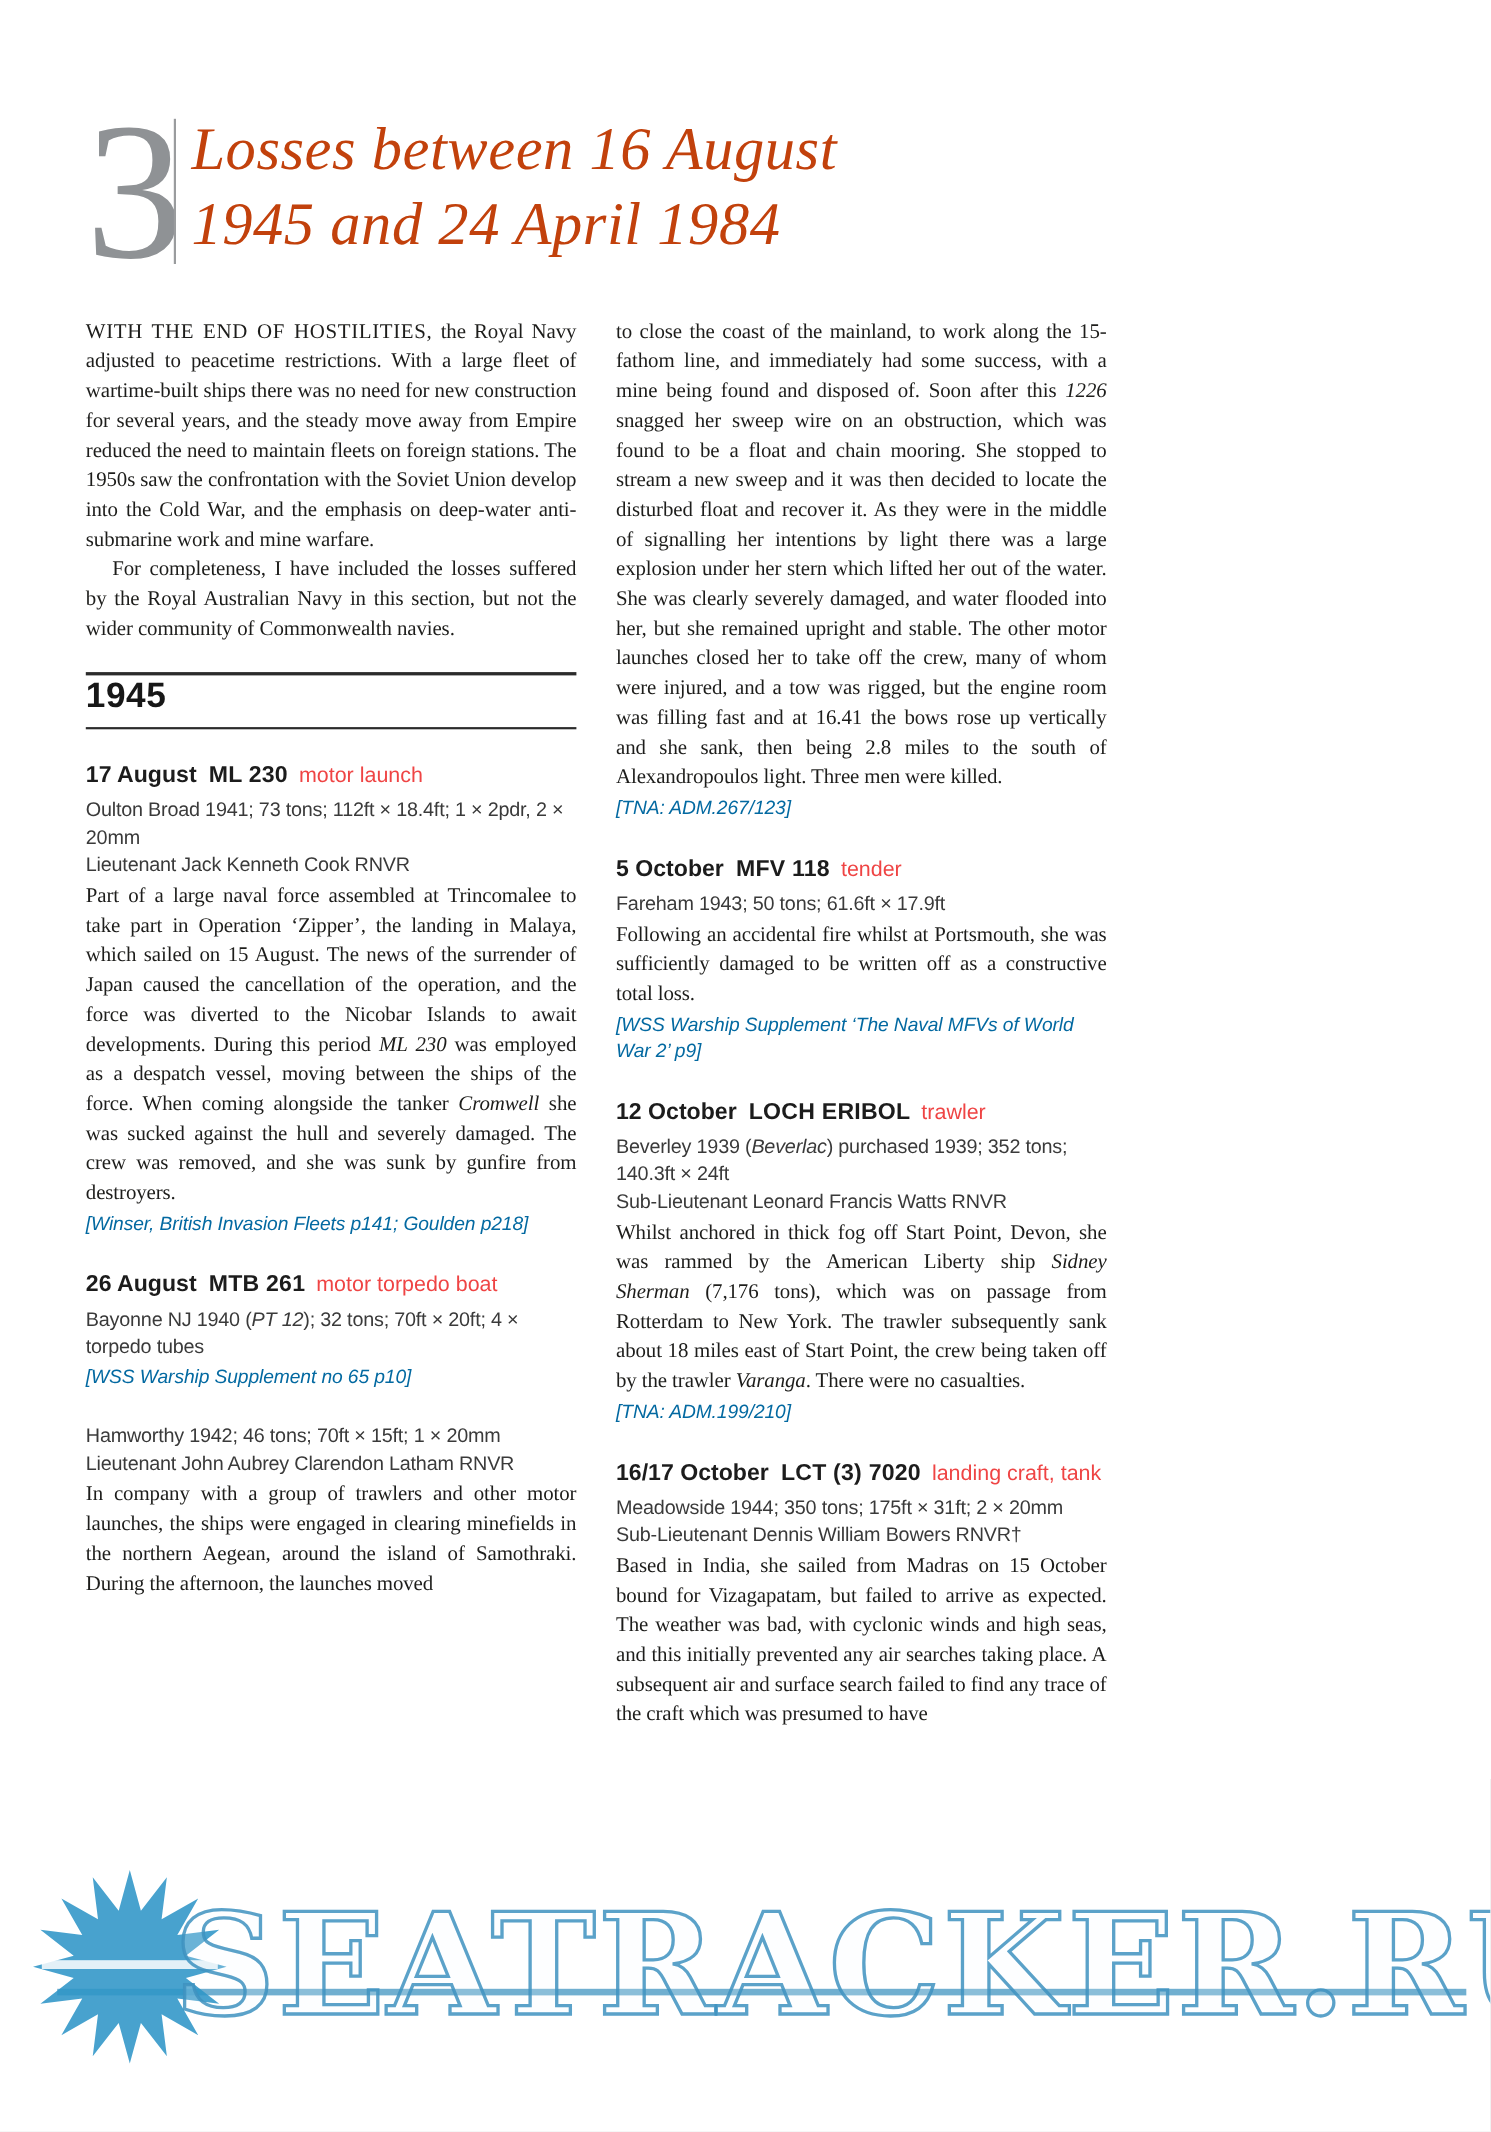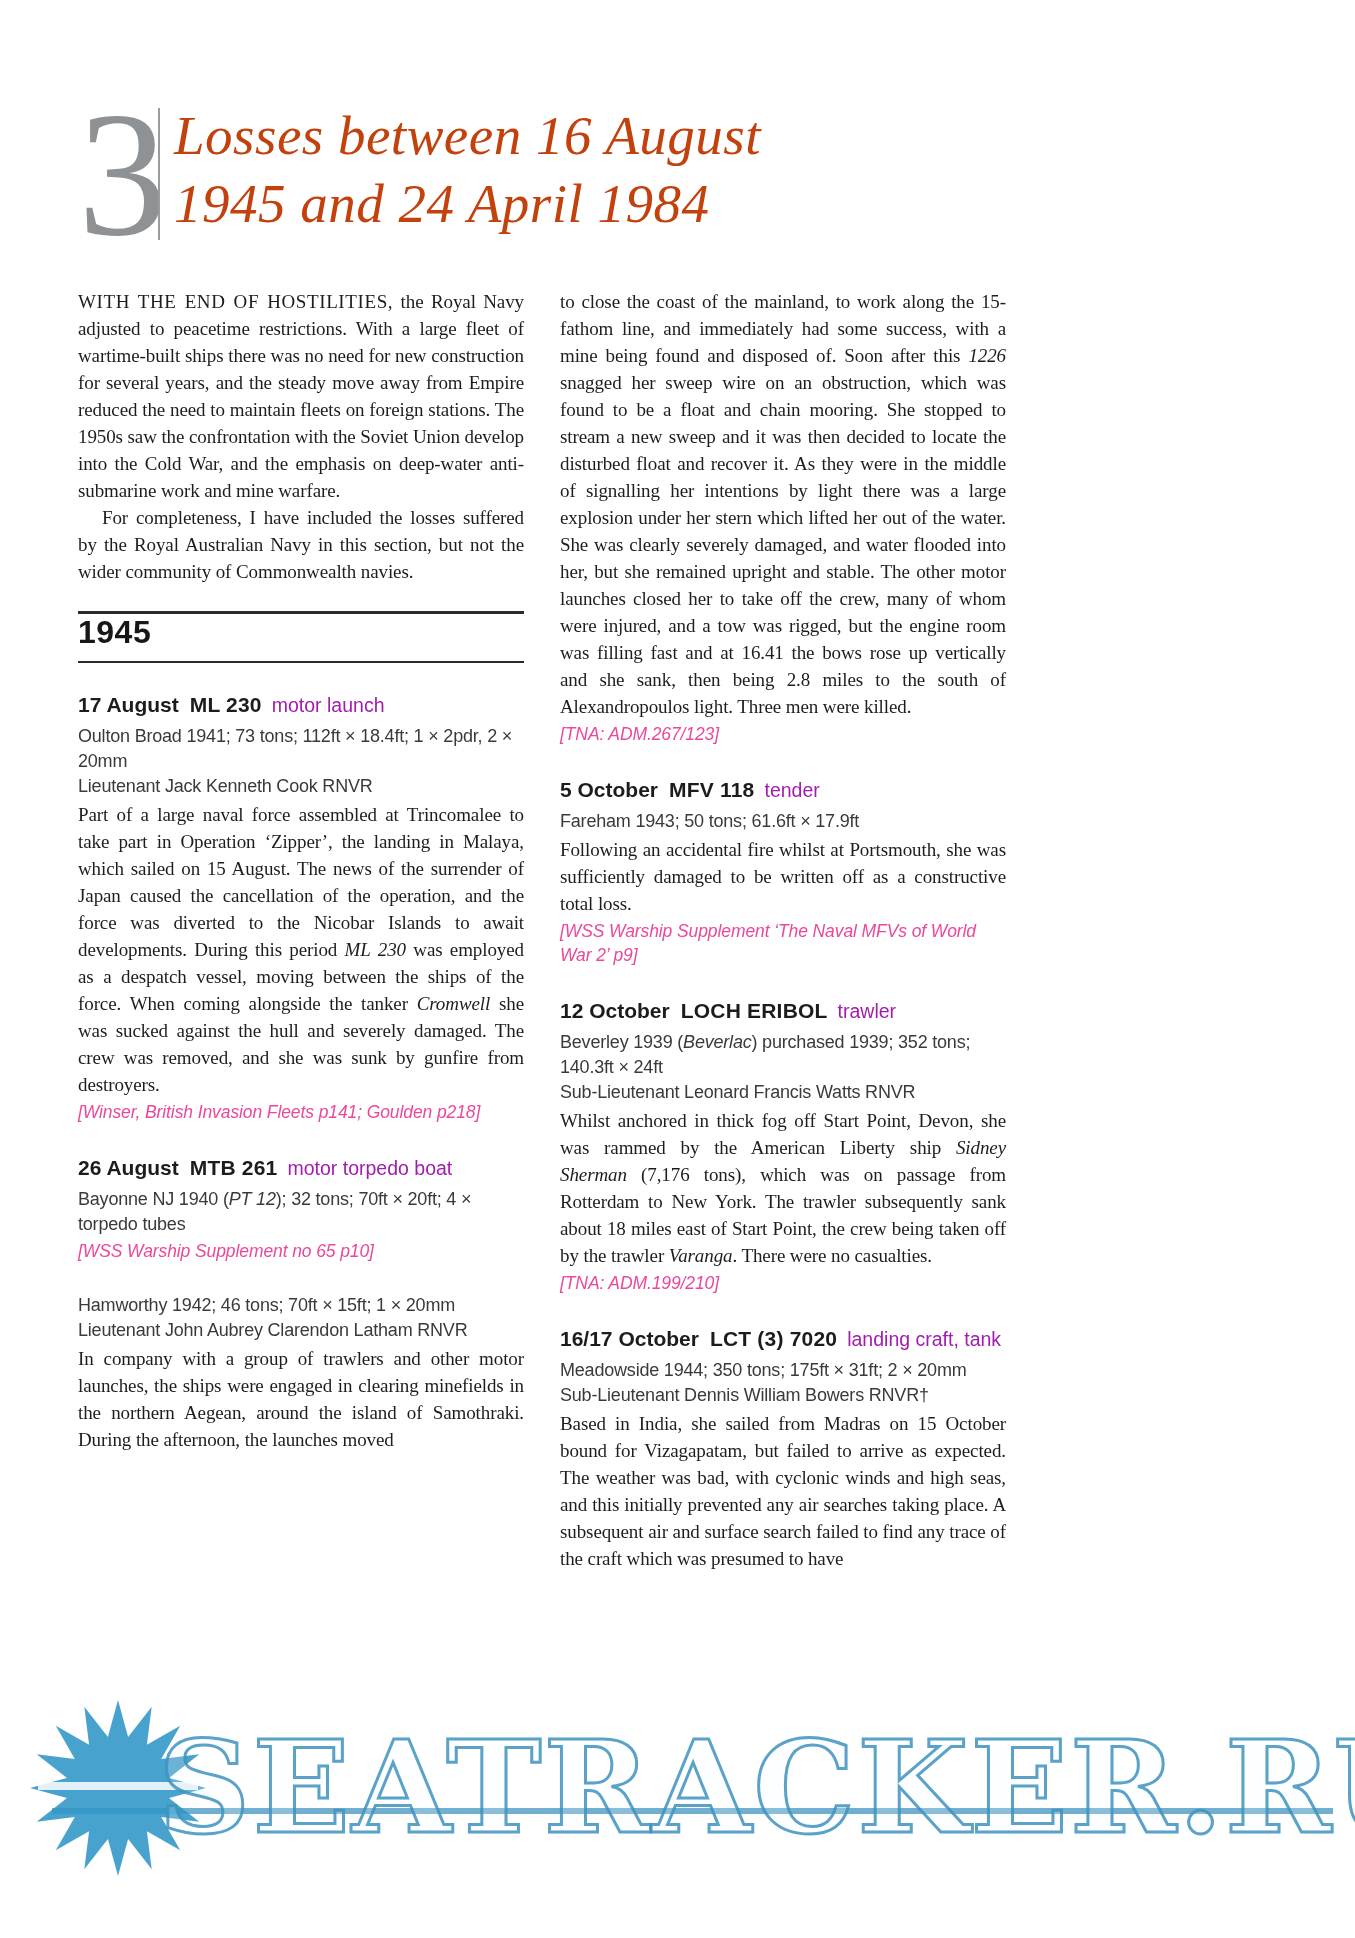--- a/index.html
+++ b/index.html
@@ -66,31 +66,31 @@
   }
   
   .entry{margin-bottom:30px;}
   .entry-head{
     margin:0 0 5px 0;
     font-family:"Liberation Sans", sans-serif;
     font-size:21px;line-height:27px;color:#1c1c1c;
   }
   .e-date{font-weight:700;margin-right:11px;}
   .e-name{font-weight:700;margin-right:10px;letter-spacing:0.2px;}
-  .e-type{font-weight:400;font-size:19.5px;color:#a21caf;}
+  .e-type{font-weight:400;font-size:19.5px;color:#ef4444;}
   .specs, .officer{
     font-family:"Liberation Sans", sans-serif;
     font-size:18px;line-height:25px;color:#3a3a3a;
     letter-spacing:-0.2px;
   }
   .entry .body{margin-top:2px;}
   .source{
     font-family:"Liberation Sans", sans-serif;
     font-style:italic;
-    font-size:17.5px;line-height:24px;color:#ec4899;
+    font-size:17.5px;line-height:24px;color:#0369a1;
     margin-top:2px;letter-spacing:-0.1px;
   }
   .cont-source{margin-bottom:30px;}
   
   .watermark{
     position:absolute;left:0;top:1690px;width:1355px;height:210px;
     pointer-events:none;z-index:5;
   }
   .wm-line{
     position:absolute;left:52px;top:118px;height:6px;right:22px;

